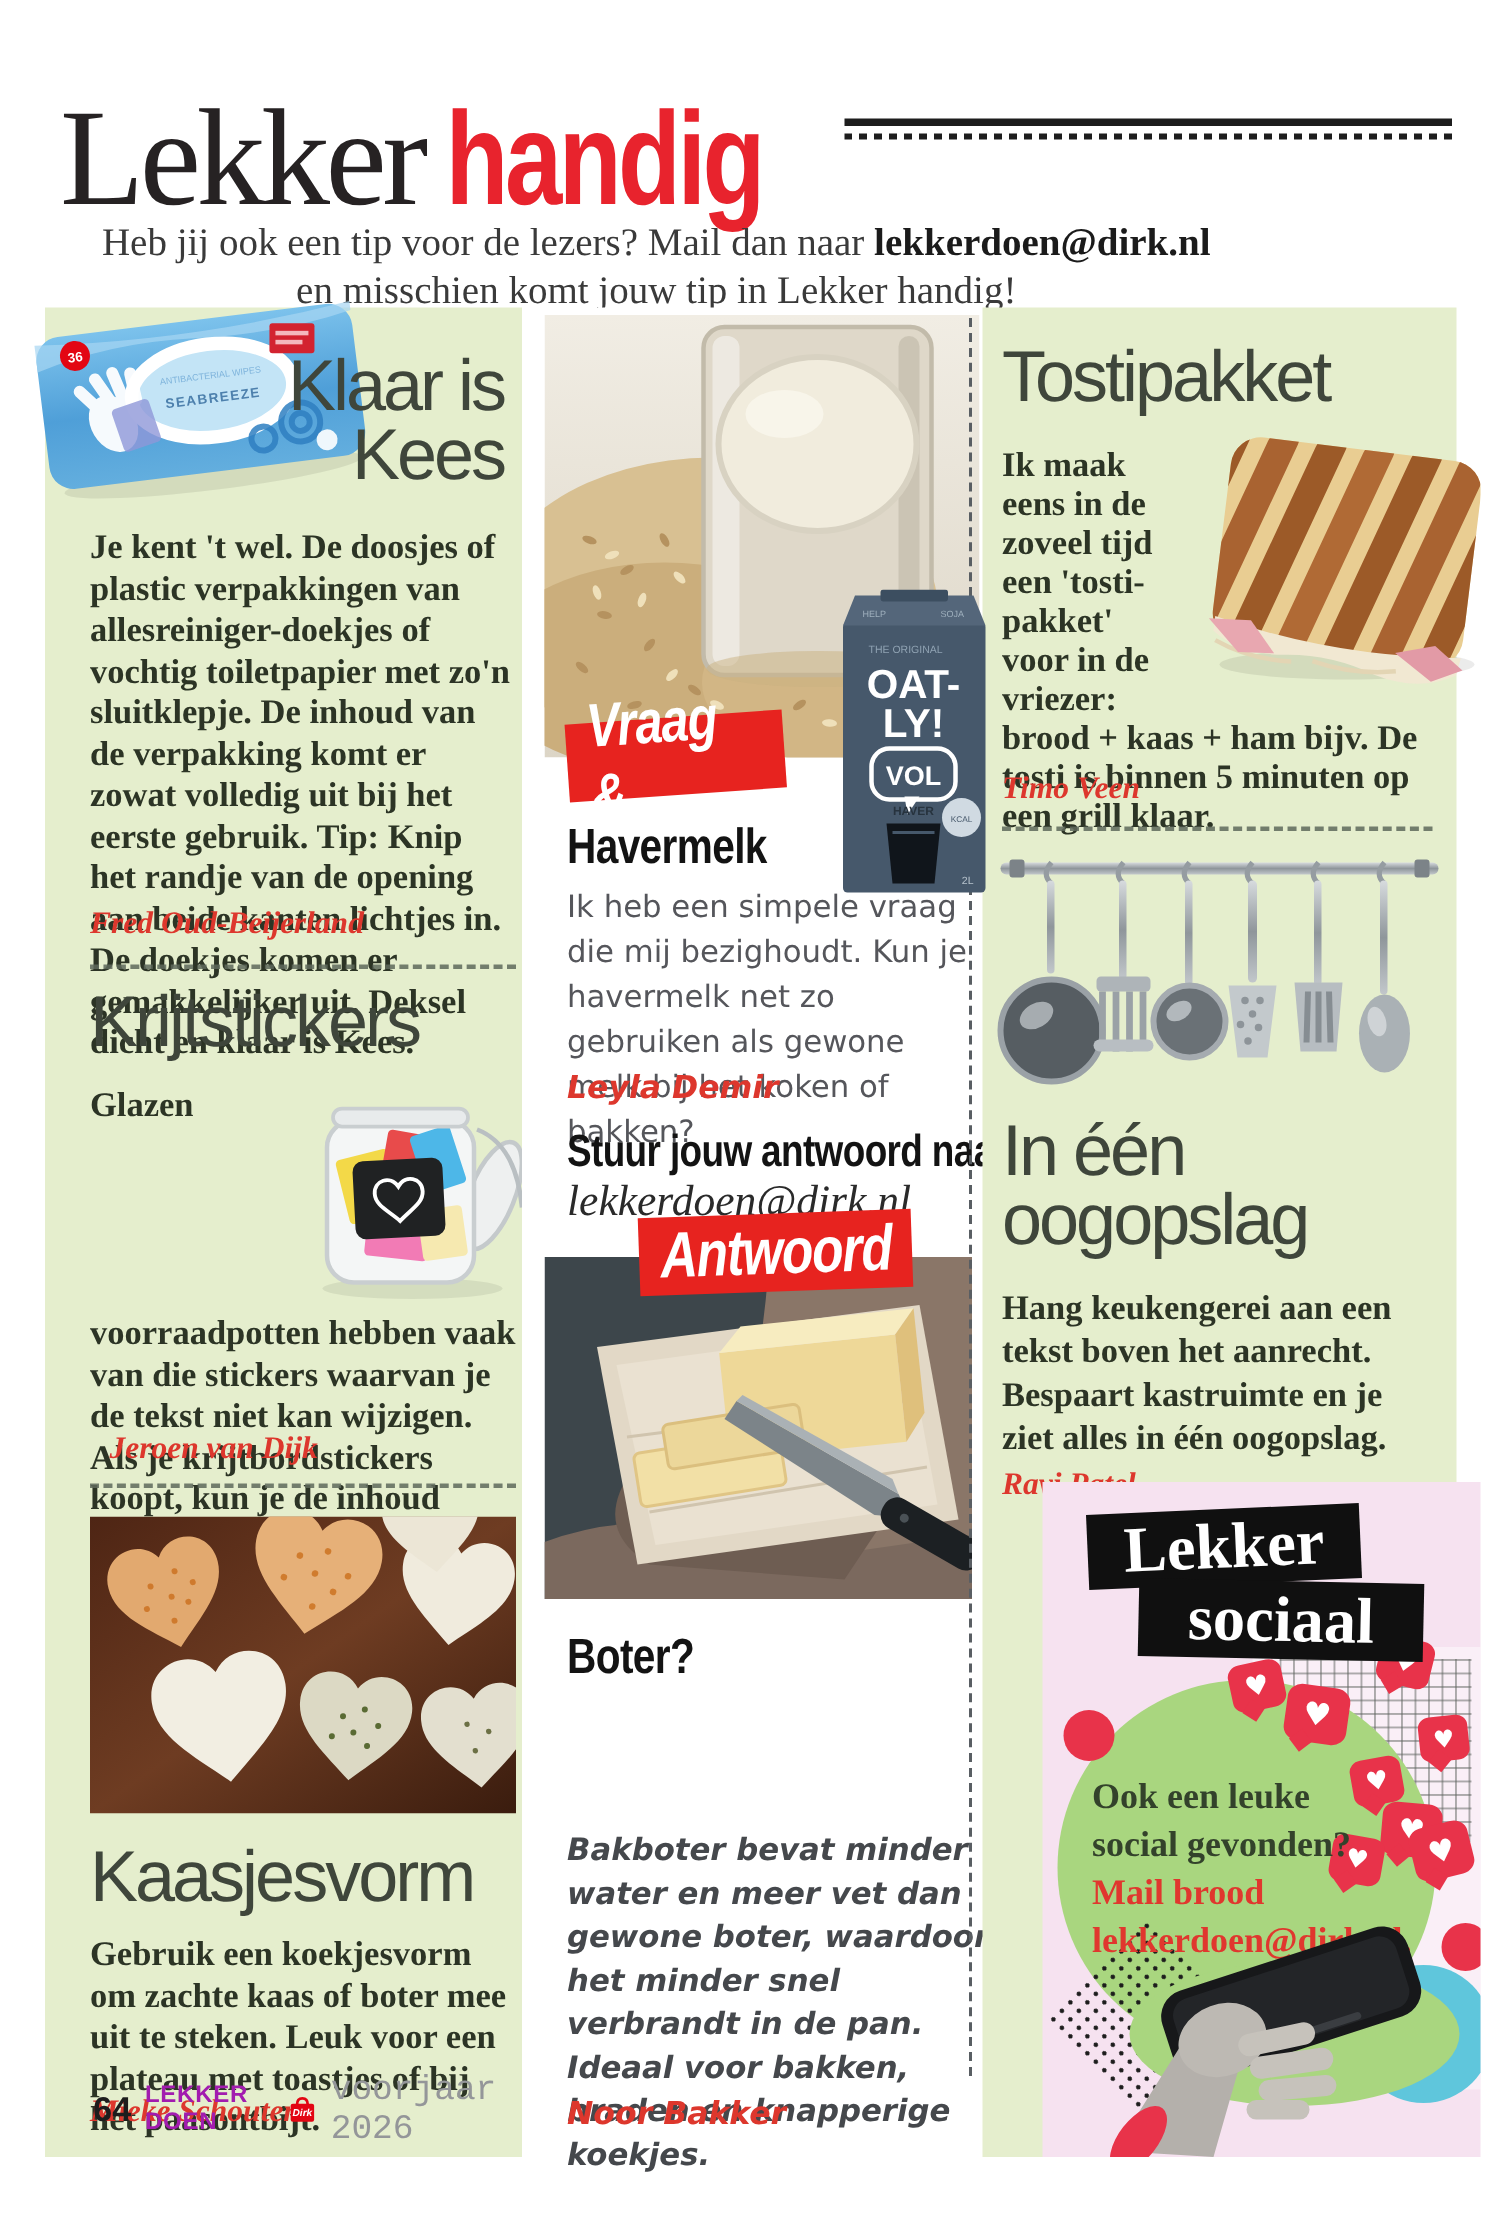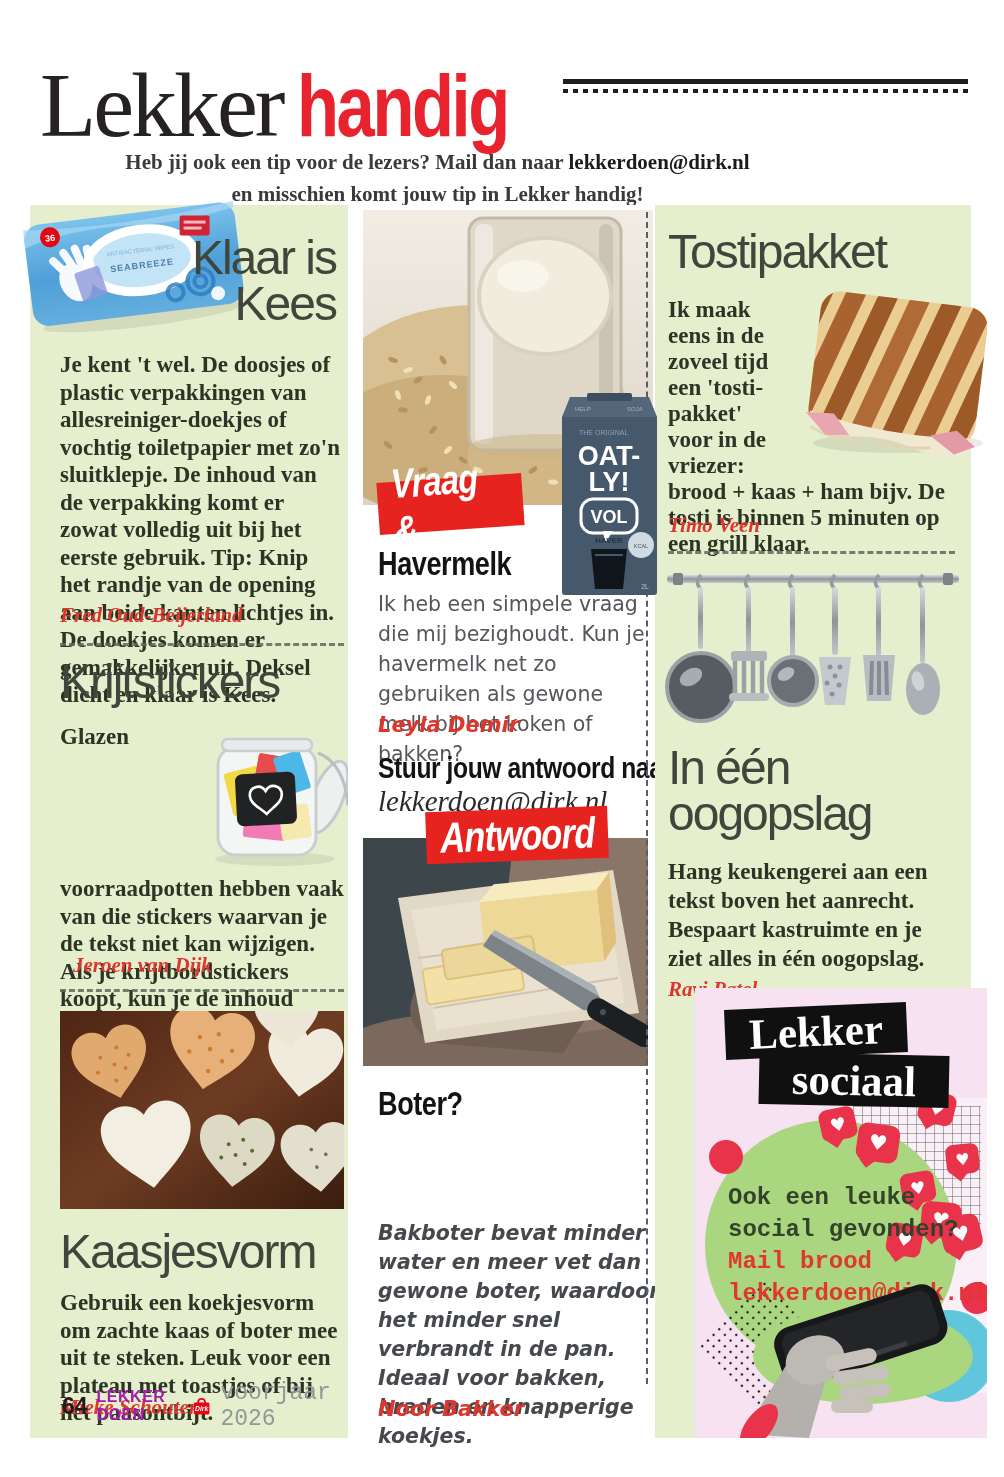--- a/index.html
+++ b/index.html
@@ -7,21 +7,21 @@
         font-family:"Liberation Sans",sans-serif;}
   
   .masthead{position:absolute;left:40px;top:52px;white-space:nowrap;}
   .mast-black{font-family:"Liberation Serif",serif;font-weight:400;font-size:92px;color:#262223;letter-spacing:-3px;}
   .mast-red{display:inline-block;font-family:"Liberation Sans",sans-serif;font-weight:700;font-size:88px;
             color:#e8232d;transform:scaleX(.78);transform-origin:0 80%;letter-spacing:-3px;margin-left:14px;}
   .rule-solid{position:absolute;left:563px;top:79px;width:405px;height:5px;background:#1d1d1d;}
   .rule-dot{position:absolute;left:563px;top:89px;width:405px;height:4px;
             background:repeating-linear-gradient(90deg,#1d1d1d 0 5px,transparent 5px 10px);}
   .subtitle{position:absolute;left:0;top:146px;width:875px;text-align:center;
-            font-family:"Liberation Serif",serif;font-size:21px;color:#3a3a3a;line-height:32px;font-weight:bold;}
+            font-family:"Liberation Serif",serif;font-size:26px;color:#3a3a3a;line-height:32px;}
   .subtitle b{color:#1b1b1b;}
   
   .col{position:absolute;top:205px;height:1233px;background:#e5eecd;}
   .col-left{left:30px;width:318px;}
   .col-mid{left:348px;width:307px;height:1203px;background:#ffffff;}
   .col-right{left:655px;width:316px;}
   .vdash{position:absolute;left:646px;top:212px;height:1172px;width:0;border-left:2px dashed #595e63;}
   
   h2.head{margin:0;font-weight:400;font-size:48px;line-height:.95;letter-spacing:-2px;color:#3f463b;}
   .body-serif{margin:0;font-family:"Liberation Serif",serif;font-weight:700;font-size:23px;
@@ -46,21 +46,21 @@
         background-image:linear-gradient(to right,rgba(95,100,95,.5) 1px,transparent 1px),
                          linear-gradient(to bottom,rgba(95,100,95,.5) 1px,transparent 1px);
         background-size:9px 9px;}
   .dots{position:absolute;left:22px;top:310px;width:95px;height:95px;transform:rotate(45deg);z-index:4;
         background-image:radial-gradient(circle,#1c1c1c 1.3px,transparent 1.6px);background-size:8px 8px;}
   .hb{position:absolute;background:#e8334a;border-radius:24%;z-index:3;}
   .hb::before{content:"";position:absolute;bottom:-5px;left:7px;width:11px;height:11px;background:#e8334a;
               transform:rotate(45deg);}
   .hb::after{content:"\2665";position:absolute;inset:0;display:flex;align-items:center;justify-content:center;
              color:#fff;font-size:inherit;font-family:"DejaVu Sans",sans-serif;}
-  .soc-txt{position:absolute;left:33px;top:194px;z-index:5;font-family:Liberation Mono, monospace;
+  .soc-txt{position:absolute;left:33px;top:194px;z-index:5;font-family:Liberation Serif, serif;
            font-weight:700;font-size:24px;line-height:32px;color:#33422b;}
   .soc-txt .red{color:#e0372e;}
   
   .footer{position:absolute;left:32px;bottom:6px;display:flex;align-items:center;gap:9px;z-index:3;}
   .f-num{font-weight:700;font-size:23px;color:#1d1d1d;}
   .f-mag{font-weight:700;font-size:16px;letter-spacing:.5px;color:#a21caf;}
   .f-season{font-family:Liberation Mono, monospace;font-size:23px;color:#949699;}
   .abs{position:absolute;}
 </style>
 </head>

